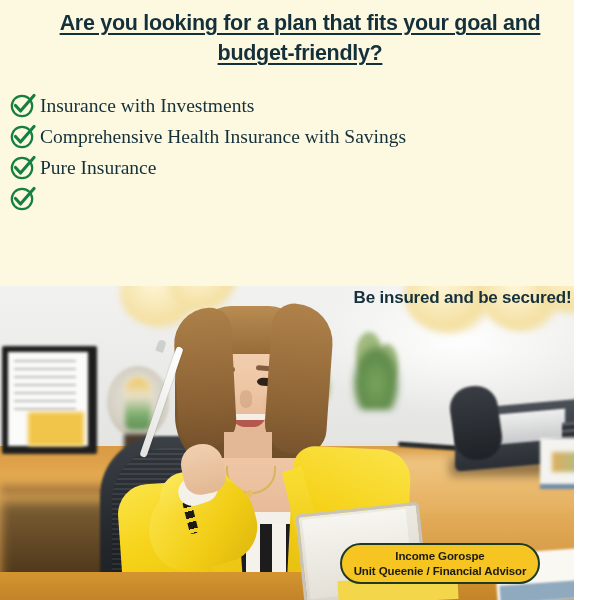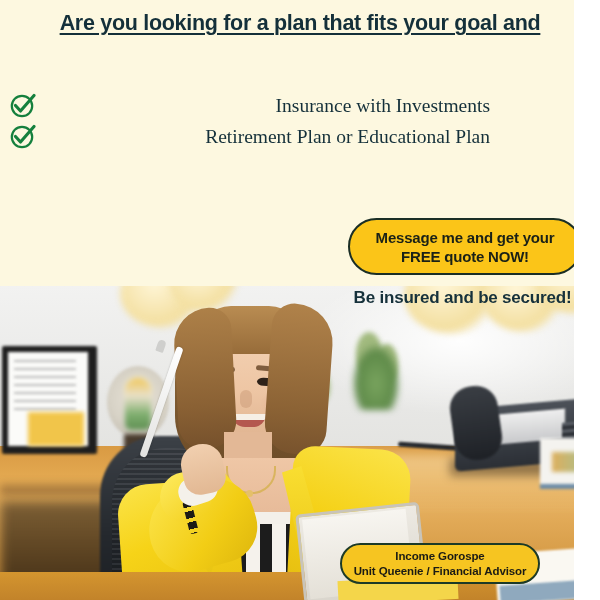--- a/index.html
+++ b/index.html
@@ -49,21 +49,20 @@
   .benefit-list {
     position: absolute;
     left: 10px;
     top: 90px;
     width: 480px;
   }
   .benefit-row {
     display: flex;
     align-items: center;
     height: 31px;
-    justify-content: space-between;
   }
   .check-icon {
     flex: 0 0 auto;
     width: 26px;
     height: 26px;
     margin-right: 4px;
     position: relative;
     top: -1px;
   }
   .check-icon svg { display: block; }
@@ -722,54 +721,68 @@
       <div class="tablet"></div>
       <div class="tablet-screen"></div>
       <div class="yellow-pad"></div>
     </div>
   </div>
 
   <div class="cream-panel">
 
     <div class="headline">
       <span class="hl-line">Are you looking for a plan that fits your goal and</span>
+      <span class="hl-line">budget-friendly?</span>
     </div>
 
     <div class="benefit-list">
 
       <div class="benefit-row">
         <span class="check-icon">
           <svg width="26" height="26" viewBox="0 0 26 26">
             <circle cx="12" cy="14" r="10.2" fill="none" stroke="#15803D" stroke-width="2.2"></circle>
             <path d="M5.5 13.5 L10.5 19 L24 3.5" fill="none" stroke="#15803D" stroke-width="3.1" stroke-linecap="round" stroke-linejoin="round"></path>
           </svg>
         </span>
         <span class="benefit-label">Insurance with Investments</span>
       </div>
 
-
-
       <div class="benefit-row">
         <span class="check-icon">
           <svg width="26" height="26" viewBox="0 0 26 26">
             <circle cx="12" cy="14" r="10.2" fill="none" stroke="#15803D" stroke-width="2.2"></circle>
             <path d="M5.5 13.5 L10.5 19 L24 3.5" fill="none" stroke="#15803D" stroke-width="3.1" stroke-linecap="round" stroke-linejoin="round"></path>
           </svg>
         </span>
-        <span class="benefit-label">Retirement Plan or Educational Plan</span>
+        <span class="benefit-label">Comprehensive Health Insurance with Savings</span>
       </div>
 
+      <div class="benefit-row">
+        <span class="check-icon">
+          <svg width="26" height="26" viewBox="0 0 26 26">
+            <circle cx="12" cy="14" r="10.2" fill="none" stroke="#15803D" stroke-width="2.2"></circle>
+            <path d="M5.5 13.5 L10.5 19 L24 3.5" fill="none" stroke="#15803D" stroke-width="3.1" stroke-linecap="round" stroke-linejoin="round"></path>
+          </svg>
+        </span>
+        <span class="benefit-label">Pure Insurance</span>
+      </div>
+
+      <div class="benefit-row">
+        <span class="check-icon">
+          <svg width="26" height="26" viewBox="0 0 26 26">
+            <circle cx="12" cy="14" r="10.2" fill="none" stroke="#15803D" stroke-width="2.2"></circle>
+            <path d="M5.5 13.5 L10.5 19 L24 3.5" fill="none" stroke="#15803D" stroke-width="3.1" stroke-linecap="round" stroke-linejoin="round"></path>
+          </svg>
+        </span>
+      </div>
+
 
 
     </div>
 
-    <div class="cta-button">
-      <span>Message me and get your</span>
-      <span>FREE quote NOW!</span>
-    </div>
 
   </div>
 
   <div class="tagline">Be insured and be secured!</div>
 
   <div class="name-badge">
     <span>Income Gorospe</span>
     <span>Unit Queenie / Financial Advisor</span>
   </div>
 

